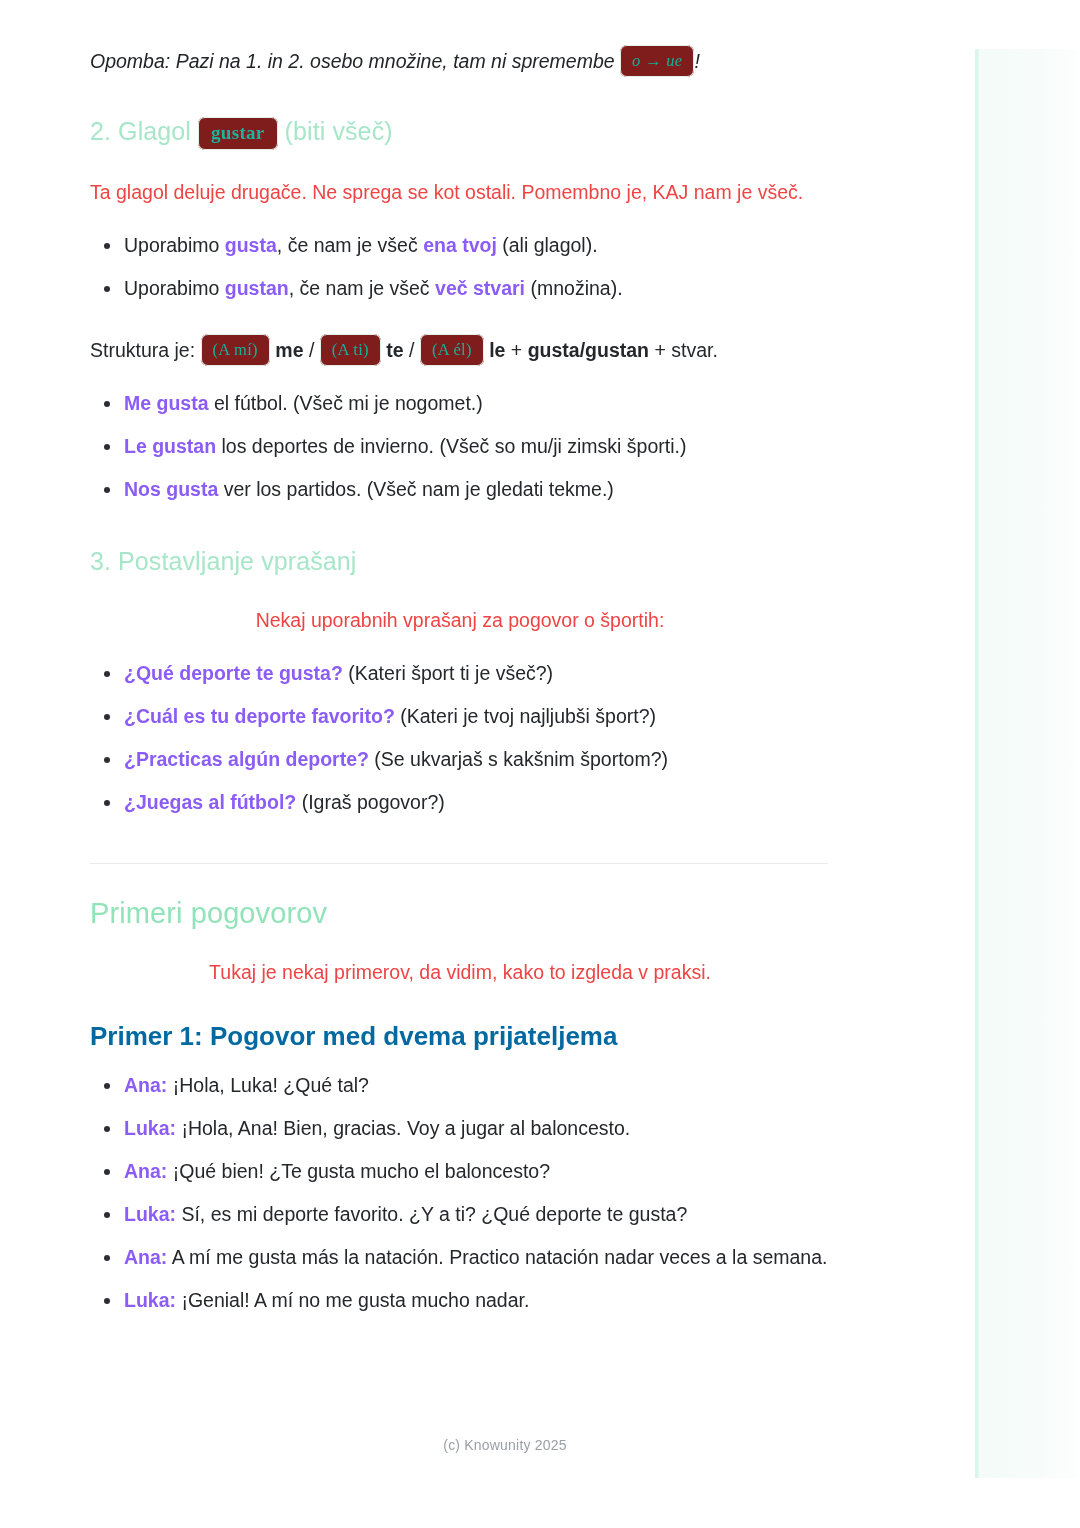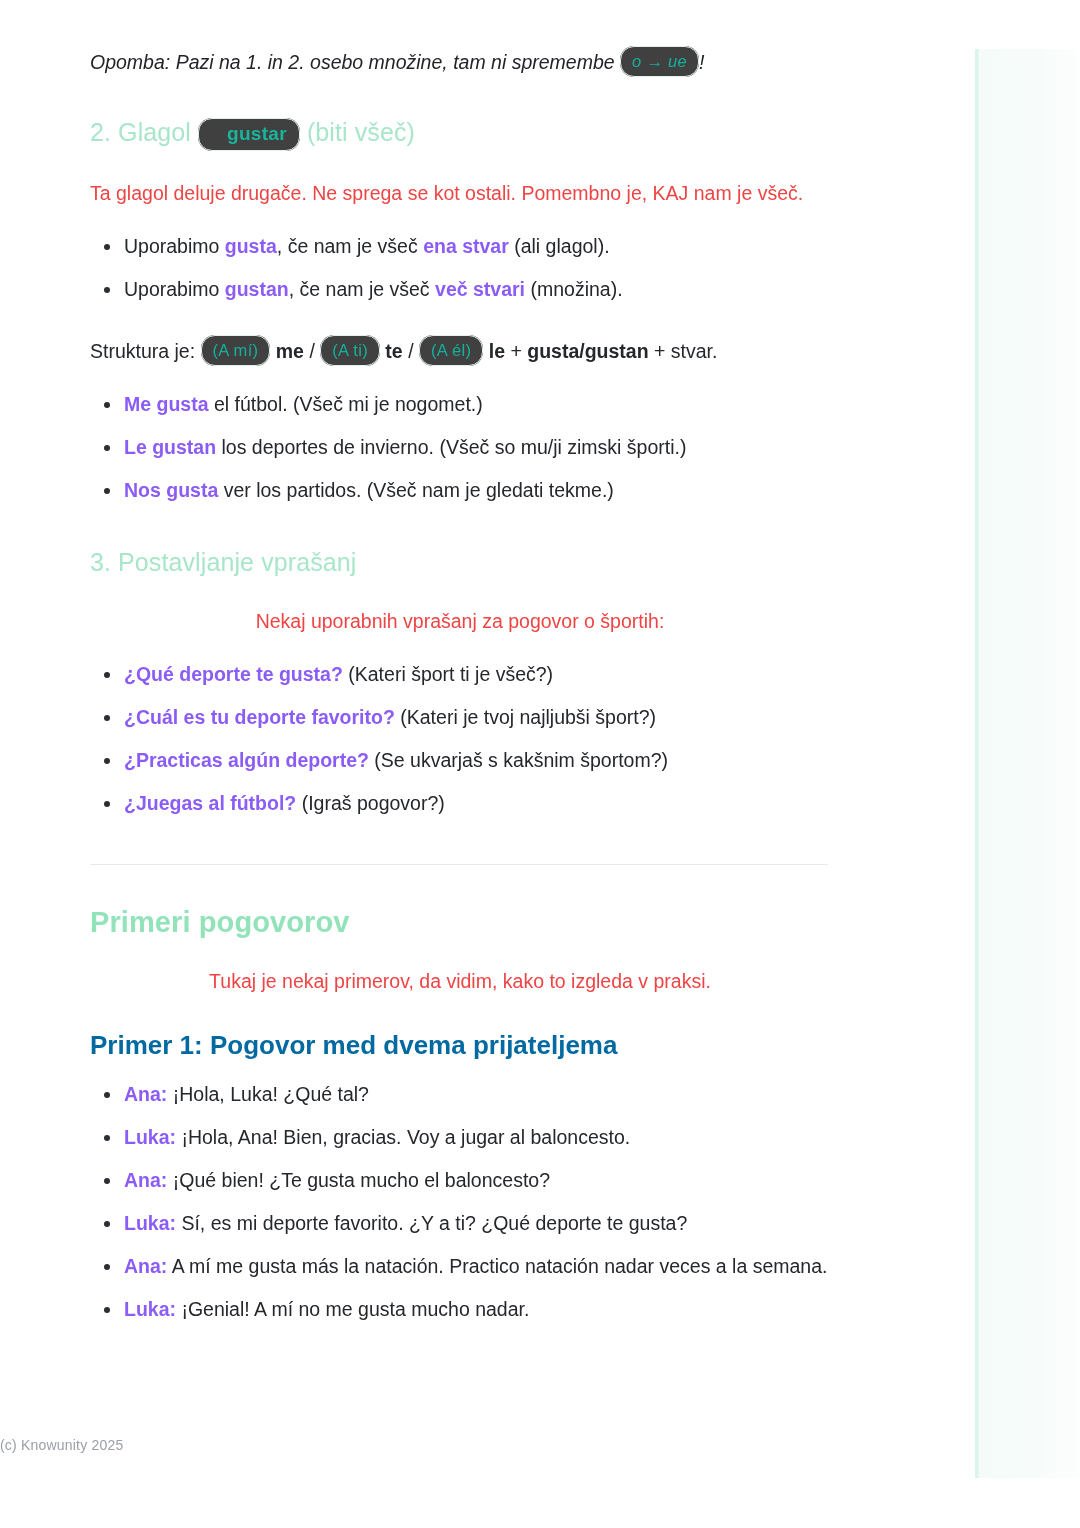--- a/index.html
+++ b/index.html
@@ -56,23 +56,23 @@
   h2 {
     font-size: 25px;
     font-weight: 400;
     line-height: 34px;
     color: #a8e6c9;
     margin: 38px 0 0 0;
     letter-spacing: 0.1px;
   }
   h2.big {
     font-size: 29px;
-    font-weight: 700;
+    font-weight: 400;
     color: #92e3b9;
-    margin: 40px 0 0 0;
+    margin: 32px 0 0 0;
   }
 
   p.body {
     font-size: 19.5px;
     line-height: 37px;
     margin: 24px 0 0 0;
     text-align: justify;
     color: #ef4444;
   }
   p.body.nojust { text-align: center; }
@@ -119,46 +119,46 @@
 
   hr.rule {
     border: none;
     border-top: 1px solid #e8e9eb;
     margin: 44px 0 0 0;
     width: 738px;
   }
 
   
   code.chip {
-    font-family: Liberation Sans, sans-serif;
+    font-family: Liberation Serif, serif;
     font-size: 16.5px;
     color: #14b19a;
-    background: #404040;
+    background: #7f1d1d;
     border: 1px solid #e2f1ea;
-    border-radius: 14px;
+    border-radius: 7px;
     padding: 5px 11px 6px 11px;
     white-space: nowrap;
     vertical-align: 2px;
     letter-spacing: 0.3px;
   }
   code.chip.title {
     font-size: 19px;
     font-weight: 700;
-    padding: 4px 12px 6px 28px;
+    padding: 4px 12px 6px 12px;
     vertical-align: 1px;
     color: #18b59d;
   }
 
   
   #footer {
     position: absolute;
     left: 0;
     top: 1437px;
     width: 1010px;
-    text-align: left;
+    text-align: center;
     font-size: 14px;
     color: #9aa0a6;
     letter-spacing: 0.2px;
   }
 </style>
 </head>
 <body>
 
 <div id="page">
 
@@ -171,21 +171,21 @@
     </p>
 
     <h2>
       <span>2. Glagol </span><code class="chip title">gustar</code><span> (biti všeč)</span>
     </h2>
 
     <p class="body">Ta glagol deluje drugače. Ne sprega se kot ostali. Pomembno je, KAJ nam je všeč.</p>
 
     <ul>
       <li>
-        <span>Uporabimo </span><b>gusta</b><span>, če nam je všeč </span><b>ena stvar</b><span> (ali glagol).</span>
+        <span>Uporabimo </span><b>gusta</b><span>, če nam je všeč </span><b>ena tvoj</b><span> (ali glagol).</span>
       </li>
       <li>
         <span>Uporabimo </span><b>gustan</b><span>, če nam je všeč </span><b>več stvari</b><span> (množina).</span>
       </li>
     </ul>
 
     <p class="struct">
       <span>Struktura je: </span><code class="chip">(A mí)</code><b> me</b><span> / </span><code class="chip">(A ti)</code><b> te</b><span> / </span><code class="chip">(A él)</code><b> le</b><span> + </span><b>gusta/gustan</b><span> + stvar.</span>
     </p>
 

